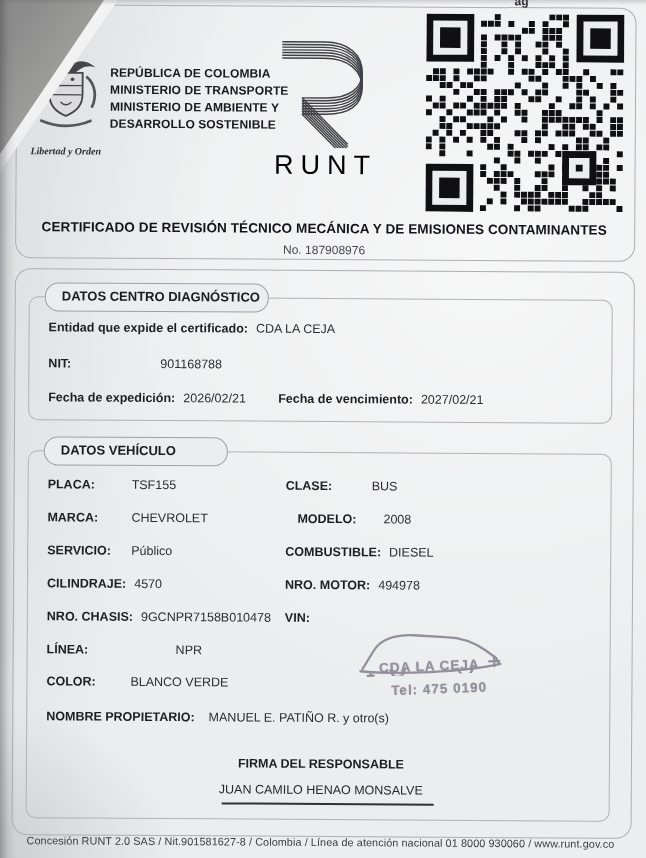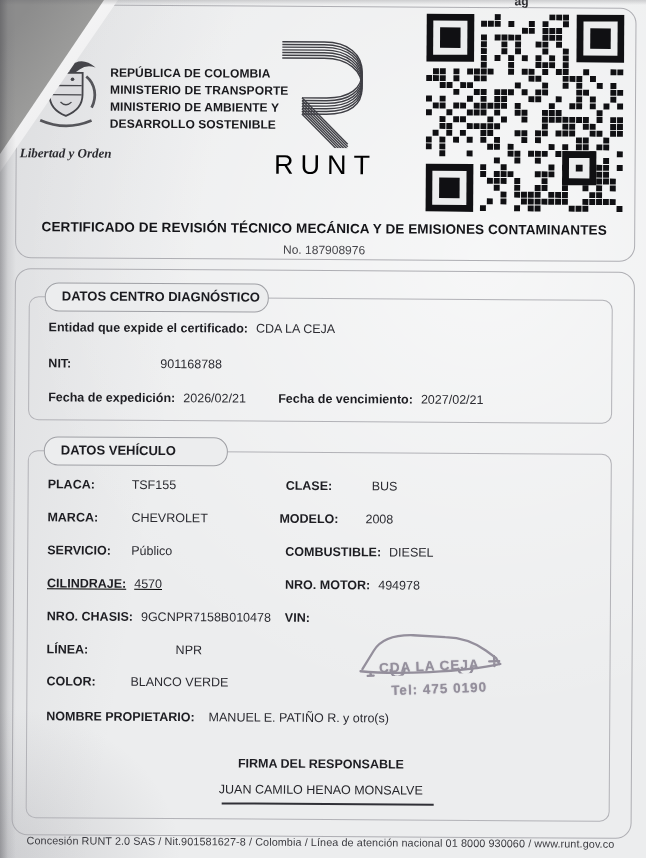--- a/index.html
+++ b/index.html
@@ -19,21 +19,21 @@
        font-size:13px;font-weight:700;color:#1b1b20;line-height:26px;padding-left:16px;z-index:3;}
   .pair{position:absolute;display:flex;align-items:flex-start;font-size:12.5px;}
   .lbl{font-weight:700;color:#1d1d22;white-space:nowrap;}
   .val{color:#2c2c32;margin-left:8px;white-space:nowrap;}
   .pairL .lbl{min-width:76px;}
   .pairR .lbl{min-width:78px;}
   .nitw .lbl{min-width:104px;}
   .ministries{position:absolute;left:108px;top:66px;font-size:12px;font-weight:700;
       color:#19191d;line-height:17px;letter-spacing:.1px;}
   .motto{position:absolute;left:18px;top:147px;width:92px;text-align:center;
-      font-family:"Liberation Serif",serif;font-style:italic;font-weight:700;font-size:13px;color:#2b2b30;}
+      font-family:"Liberation Serif",serif;font-style:italic;font-weight:700;font-size:10px;color:#2b2b30;}
   .runt-word{position:absolute;left:262px;top:150px;width:124px;text-align:center;
       font-size:27px;letter-spacing:7px;font-weight:500;color:#000000;}
   .title1{position:absolute;left:12px;top:221px;width:622px;text-align:center;
       font-size:13.5px;font-weight:700;color:#141418;letter-spacing:.1px;}
   .title2{position:absolute;left:12px;top:243px;width:622px;text-align:center;font-size:12px;color:#45454a;}
   .acr{position:absolute;left:278px;top:344px;width:168px;font-size:12.5px;font-weight:700;
       color:#1d1d22;line-height:16px;}
   .prop{left:48px;top:711px;}
   .prop .val{margin-left:14px;}
   .stamp{position:absolute;left:356px;top:628px;width:150px;height:84px;color:#8e8896;
@@ -462,35 +462,35 @@
     </div>
     <div class="pair pairR" style="left:286px;top:479px;">
       <span class="lbl">CLASE:</span>
       <span class="val">BUS</span>
     </div>
 
     <div class="pair pairL" style="left:48px;top:512px;">
       <span class="lbl">MARCA:</span>
       <span class="val">CHEVROLET</span>
     </div>
-    <div class="pair pairR" style="left:280px;top:512px;">
+    <div class="pair pairR" style="left:298px;top:512px;">
       <span class="lbl">MODELO:</span>
       <span class="val">2008</span>
     </div>
 
     <div class="pair pairL" style="left:48px;top:545px;">
       <span class="lbl">SERVICIO:</span>
       <span class="val">Público</span>
     </div>
     <div class="pair pairR" style="left:286px;top:545px;">
       <span class="lbl">COMBUSTIBLE:</span>
       <span class="val">DIESEL</span>
     </div>
 
-    <div class="pair pairL" style="left:48px;top:578px;text-decoration:underline;">
+    <div class="pair pairL" style="left:48px;top:578px;">
       <span class="lbl">CILINDRAJE:</span>
       <span class="val">4570</span>
     </div>
     <div class="pair pairR" style="left:286px;top:578px;text-align:right;">
       <span class="lbl">NRO. MOTOR:</span>
       <span class="val">494978</span>
     </div>
 
     <div class="pair pairL" style="left:48px;top:611px;">
       <span class="lbl">NRO. CHASIS:</span>

